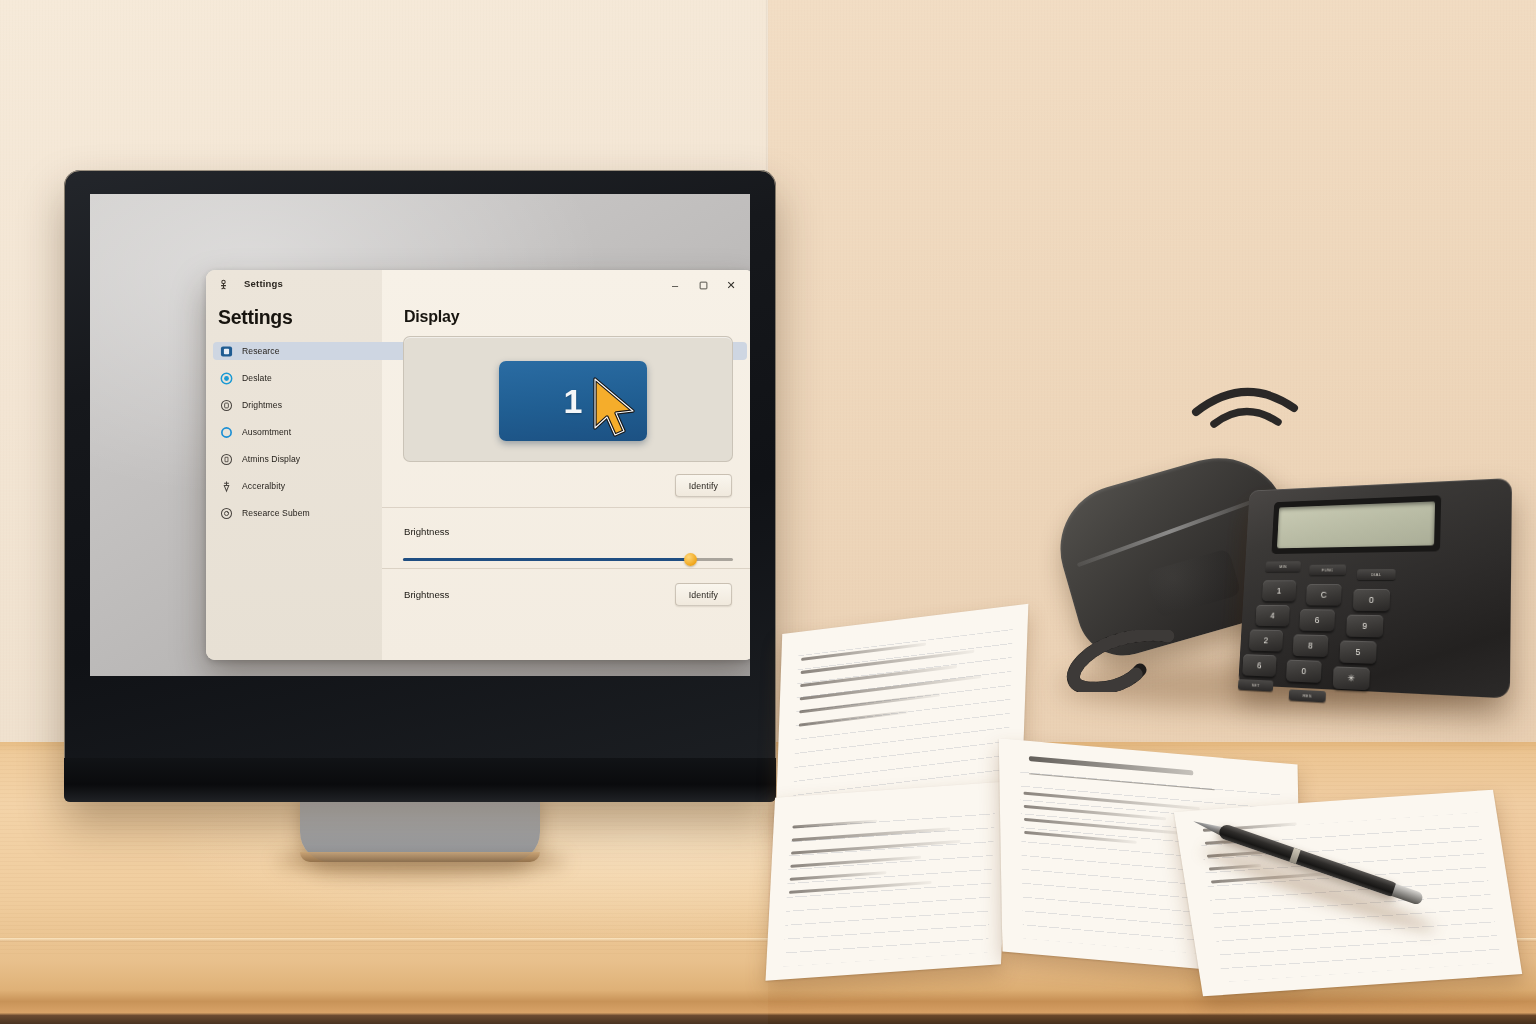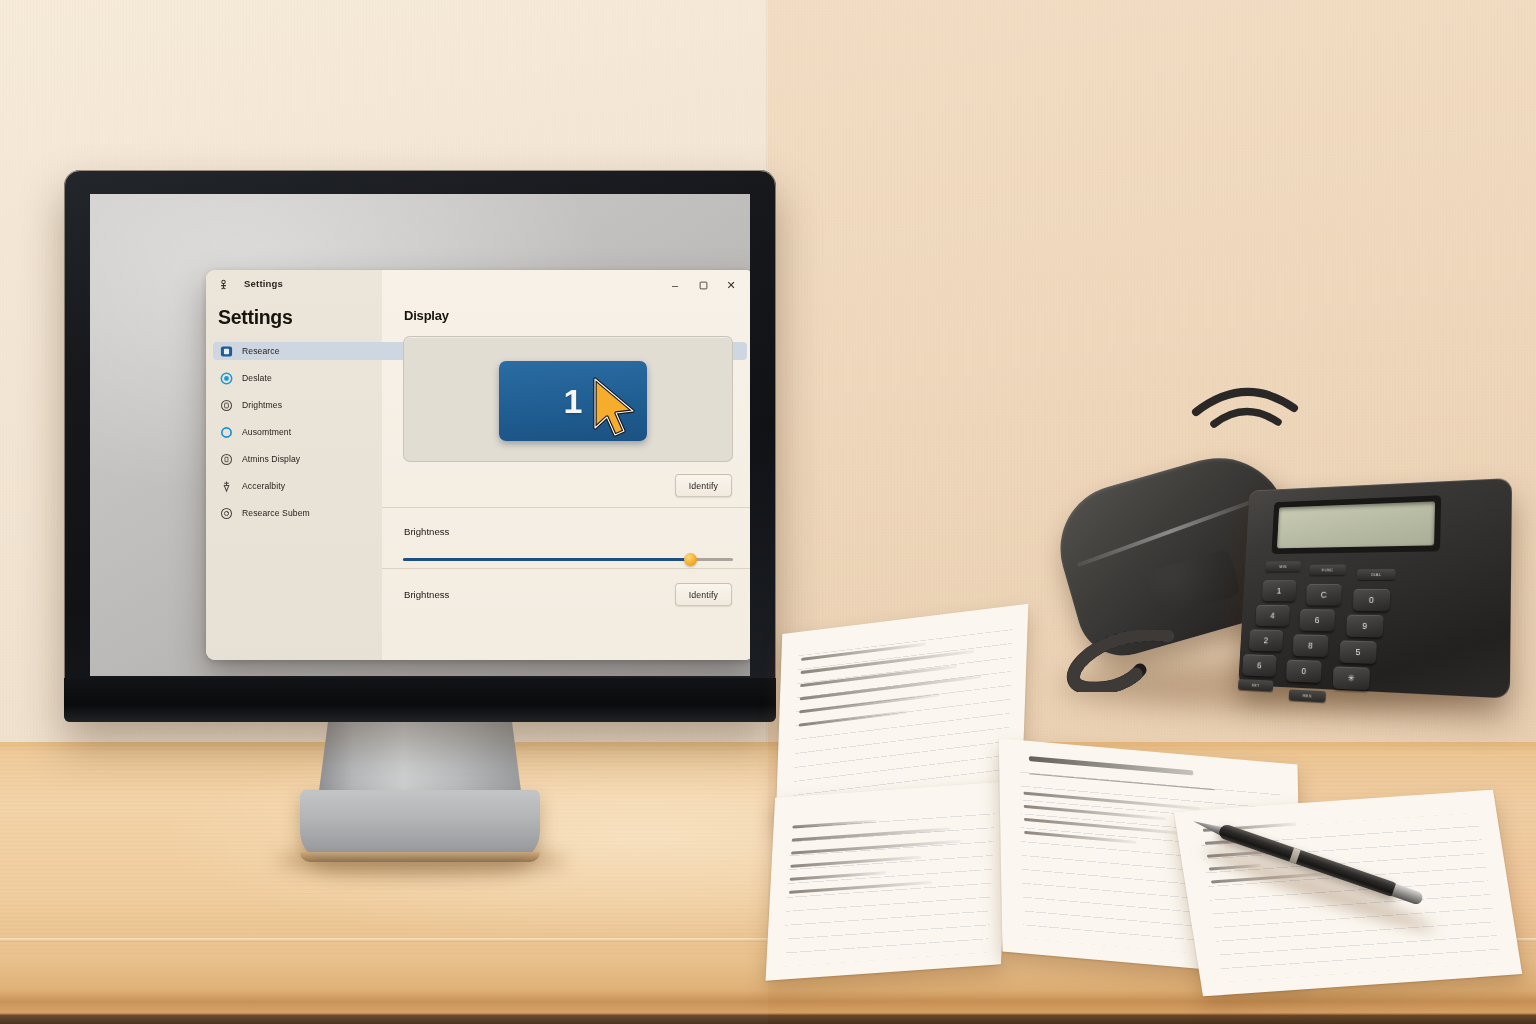--- a/index.html
+++ b/index.html
@@ -31,21 +31,21 @@
     background:linear-gradient(180deg,#e3b67c 0%,#ecc593 4%,#f0cda2 22%,#eec69a 55%,#e5bb88 78%,#dcad72 88%,#c68f54 92%,#d69f64 96%,#684629 97%,#46301c 100%);}
   .desk-grain{position:absolute;left:0;right:0;top:742px;height:212px;pointer-events:none;
     background-image:repeating-linear-gradient(0deg,rgba(150,95,40,.07) 0 1px,transparent 1px 4px);
     opacity:.6;}
   .desk-sheen{position:absolute;left:0;right:0;top:742px;height:212px;pointer-events:none;
     background:radial-gradient(ellipse 700px 150px at 42% 45%,rgba(255,246,228,.42),rgba(255,255,255,0) 70%);}
   .desk-edge-hl{position:absolute;left:0;right:0;top:938px;height:4px;
     background:linear-gradient(180deg,rgba(255,238,205,.8),rgba(180,125,70,.2));}
 
   
-  .monitor{position:absolute;left:64px;top:170px;width:712px;height:552px;}
+  .monitor{position:absolute;left:64px;top:170px;width:712px;height:632px;}
   .mon-bezel{position:absolute;inset:0;border-radius:16px 16px 6px 6px;
     background:linear-gradient(165deg,#23262b 0%,#16181c 28%,#101216 60%,#1d2024 100%);
     box-shadow:0 22px 44px rgba(60,35,12,.34), inset 0 1px 0 rgba(255,255,255,.18);}
   .mon-bezel-rim{position:absolute;inset:0;border-radius:16px 16px 6px 6px;
     border:1px solid rgba(222,200,168,.55);pointer-events:none;}
   .mon-screen{position:absolute;left:26px;top:24px;width:660px;height:482px;
     background:linear-gradient(150deg,#cfcdcb 0%,#c6c4c3 30%,#b9b7b6 62%,#a9a7a7 100%);
     overflow:hidden;}
   .mon-screen-glow{position:absolute;inset:0;pointer-events:none;
     background:radial-gradient(ellipse 520px 330px at 24% 16%,rgba(255,255,255,.36),rgba(255,255,255,0) 68%);}
@@ -89,21 +89,21 @@
     color:#17140f;letter-spacing:-.3px;}
 
   .navlist{position:absolute;left:7px;top:72px;right:7px;}
   .navitem{position:relative;display:flex;align-items:center;height:18px;
     margin-bottom:9px;padding-left:7px;border-radius:4px;}
   .navitem.active{background:#ced6e2;}
   .navitem .ico{width:13px;height:13px;flex:0 0 13px;margin-right:9px;
     display:flex;align-items:center;justify-content:center;}
   .navitem .lbl{font-size:8.6px;color:#26221d;letter-spacing:.1px;white-space:nowrap;}
 
-  .main-h1{position:absolute;left:22px;top:38px;font-size:13px;font-weight:700;
+  .main-h1{position:absolute;left:22px;top:38px;font-size:16px;font-weight:700;
     color:#17140f;letter-spacing:-.2px;}
 
   .preview-card{position:absolute;left:21px;top:66px;width:328px;height:124px;
     border-radius:7px;background:#e2ddd3;border:1px solid rgba(120,105,88,.22);
     box-shadow:inset 0 1px 0 rgba(255,255,255,.5);}
   .disp-tile{position:absolute;left:95px;top:24px;width:148px;height:80px;
     border-radius:7px;background:linear-gradient(175deg,#2a6ca3 0%,#205e92 55%,#1c5183 100%);
     box-shadow:0 3px 7px rgba(20,45,75,.35);
     display:flex;align-items:center;justify-content:center;}
   .disp-tile-num{font-size:34px;font-weight:600;color:#f4f6f8;line-height:1;

